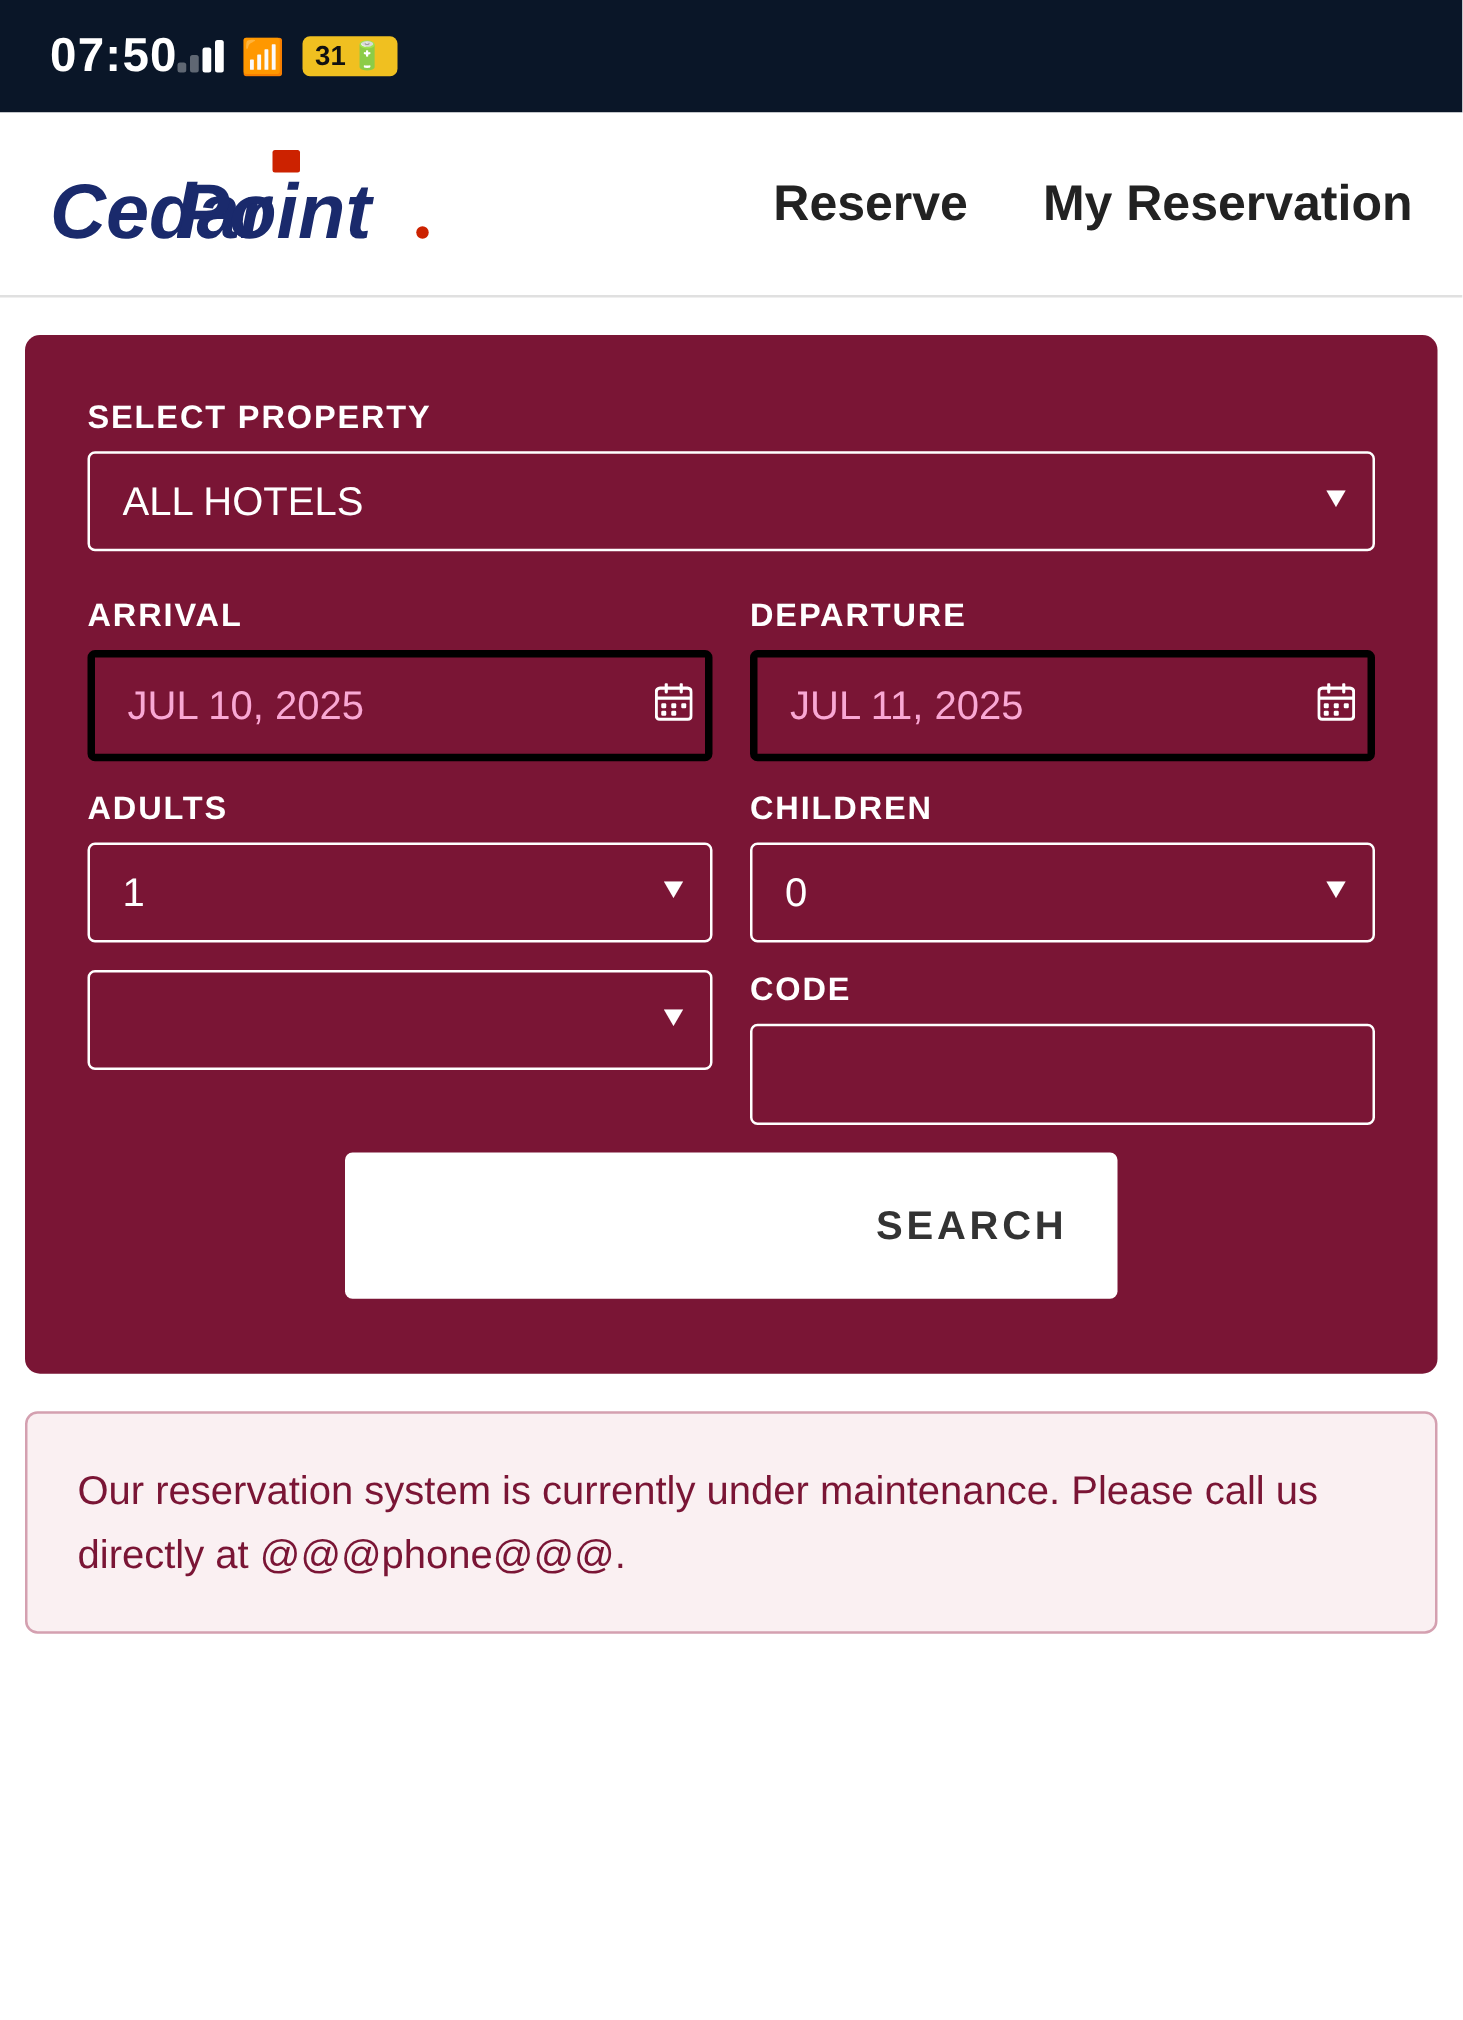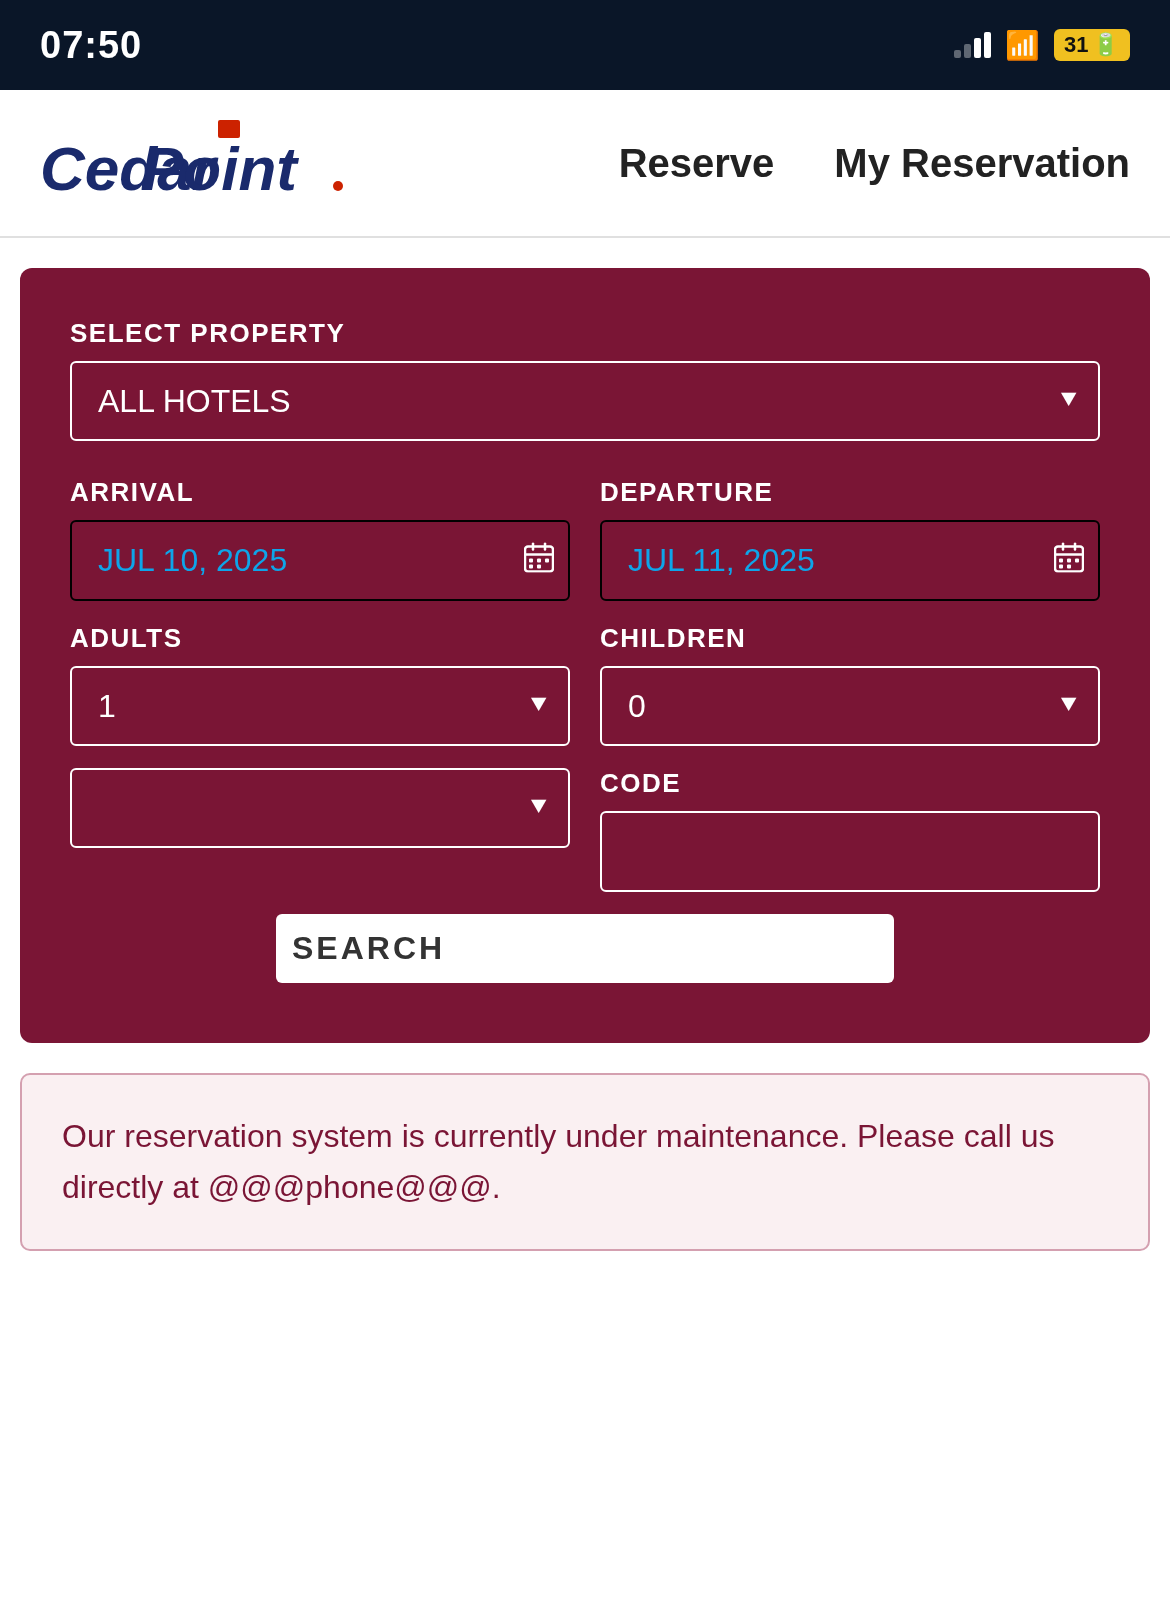--- a/index.html
+++ b/index.html
@@ -11,21 +11,20 @@
       width: 1170px;
       min-height: 1616px;
     }
 
     
     .status-bar {
       background: #0a1628;
       color: #ffffff;
       display: flex;
       align-items: center;
-      justify-content: space-between;
       padding: 18px 40px;
       height: 90px;
     }
 
     .status-time {
       font-size: 38px;
       font-weight: 700;
       letter-spacing: 1px;
     }
 
@@ -166,22 +165,22 @@
       margin-bottom: 12px;
     }
 
     .date-wrapper {
       position: relative;
     }
 
     .date-input {
       width: 100%;
       background: #7a1535;
-      border: 2px solid #000000;
-      color: #0ea5e9;
+      border: 6px solid #000000;
+      color: #f9a8d4;
       font-size: 32px;
       padding: 20px 26px;
       border-radius: 6px;
       outline: none;
       cursor: pointer;
     }
 
     .calendar-icon {
       position: absolute;
       right: 16px;
@@ -194,25 +193,25 @@
 
     .search-button {
       display: block;
       width: 60%;
       margin: 20px auto 0 auto;
       background: #ffffff;
       color: #333;
       font-size: 32px;
       font-weight: 700;
       letter-spacing: 3px;
-      padding: 16px;
+      padding: 40px;
       border: none;
       border-radius: 6px;
       cursor: pointer;
-      text-align: left;
+      text-align: right;
     }
 
     
     .maintenance-notice {
       background: #faf0f2;
       border: 2px solid #d4a0b0;
       border-radius: 10px;
       padding: 36px 40px;
       margin: 20px 0;
     }

